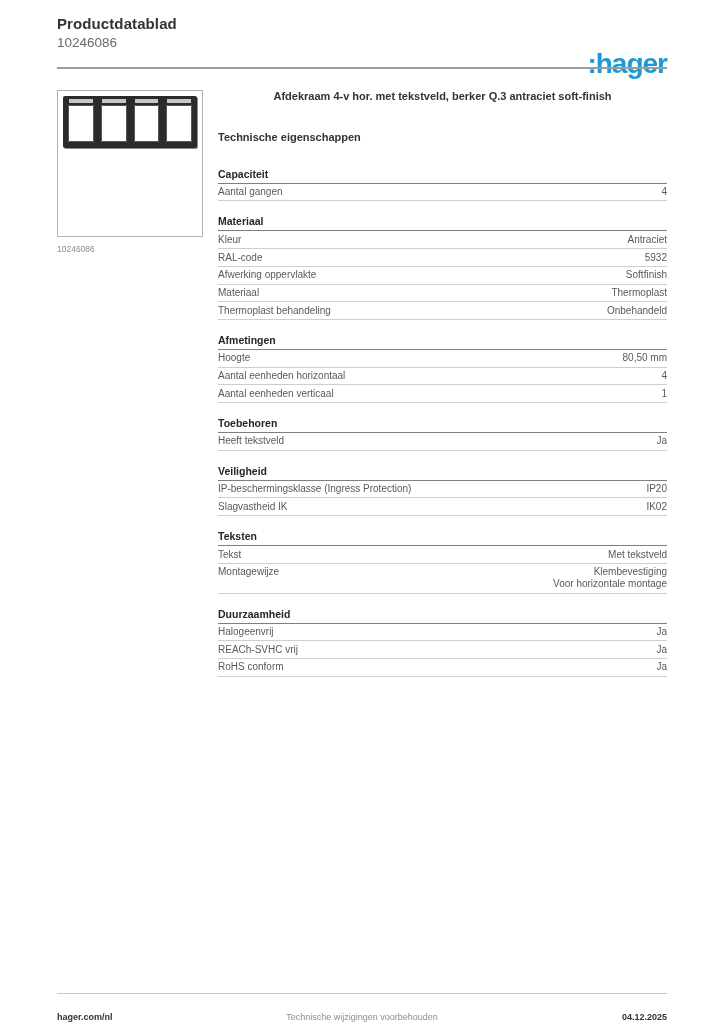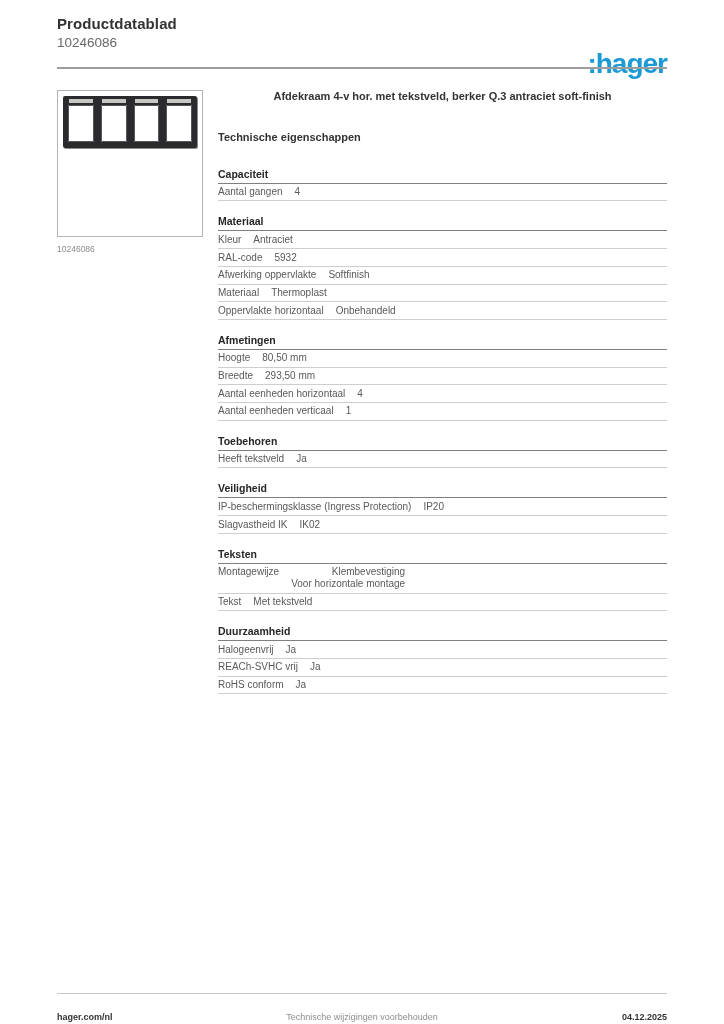--- a/index.html
+++ b/index.html
@@ -112,20 +112,21 @@
   .spec-section { margin-bottom: 14px; }
   .spec-section-title {
     font-size: 10.5px;
     font-weight: bold;
     color: #262626;
     padding-bottom: 3px;
     border-bottom: 1px solid #7f7f7f;
   }
   .spec-row {
     display: flex;
+    justify-content: space-between;
     align-items: flex-start;
     gap: 12px;
     padding: 2.5px 0 2px 0;
     border-bottom: 1px solid #cecece;
     font-size: 10px;
     color: #58595b;
     line-height: 1.22;
   }
   .spec-label { text-align: left; }
   .spec-value { text-align: right; white-space: pre-line; }
@@ -229,38 +230,34 @@
     <span class="spec-label">Afwerking oppervlakte</span>
     <span class="spec-value">Softfinish</span>
   </div>
 
   <div class="spec-row">
     <span class="spec-label">Materiaal</span>
     <span class="spec-value">Thermoplast</span>
   </div>
 
   <div class="spec-row">
-    <span class="spec-label">Oppervlakte horizontaal</span>
+    <span class="spec-label">Thermoplast behandeling</span>
     <span class="spec-value">Onbehandeld</span>
   </div>
 </div>
   </div>
 
   <div class="spec-section">
     <div class="spec-section-title">Afmetingen</div>
     <div>
   <div class="spec-row">
     <span class="spec-label">Hoogte</span>
     <span class="spec-value">80,50 mm</span>
   </div>
 
-  <div class="spec-row">
-    <span class="spec-label">Breedte</span>
-    <span class="spec-value">293,50 mm</span>
-  </div>
 
 
   <div class="spec-row">
     <span class="spec-label">Aantal eenheden horizontaal</span>
     <span class="spec-value">4</span>
   </div>
 
   <div class="spec-row">
     <span class="spec-label">Aantal eenheden verticaal</span>
     <span class="spec-value">1</span>
@@ -289,29 +286,29 @@
   <div class="spec-row">
     <span class="spec-label">Slagvastheid IK</span>
     <span class="spec-value">IK02</span>
   </div>
 </div>
   </div>
 
   <div class="spec-section">
     <div class="spec-section-title">Teksten</div>
     <div>
+  <div class="spec-row">
+    <span class="spec-label">Tekst</span>
+    <span class="spec-value">Met tekstveld</span>
+  </div>
+
   <div class="spec-row">
     <span class="spec-label">Montagewijze</span>
     <span class="spec-value">Klembevestiging
 Voor horizontale montage</span>
-  </div>
-
-  <div class="spec-row">
-    <span class="spec-label">Tekst</span>
-    <span class="spec-value">Met tekstveld</span>
   </div>
 </div>
   </div>
 
   <div class="spec-section">
     <div class="spec-section-title">Duurzaamheid</div>
     <div>
   <div class="spec-row">
     <span class="spec-label">Halogeenvrij</span>
     <span class="spec-value">Ja</span>

